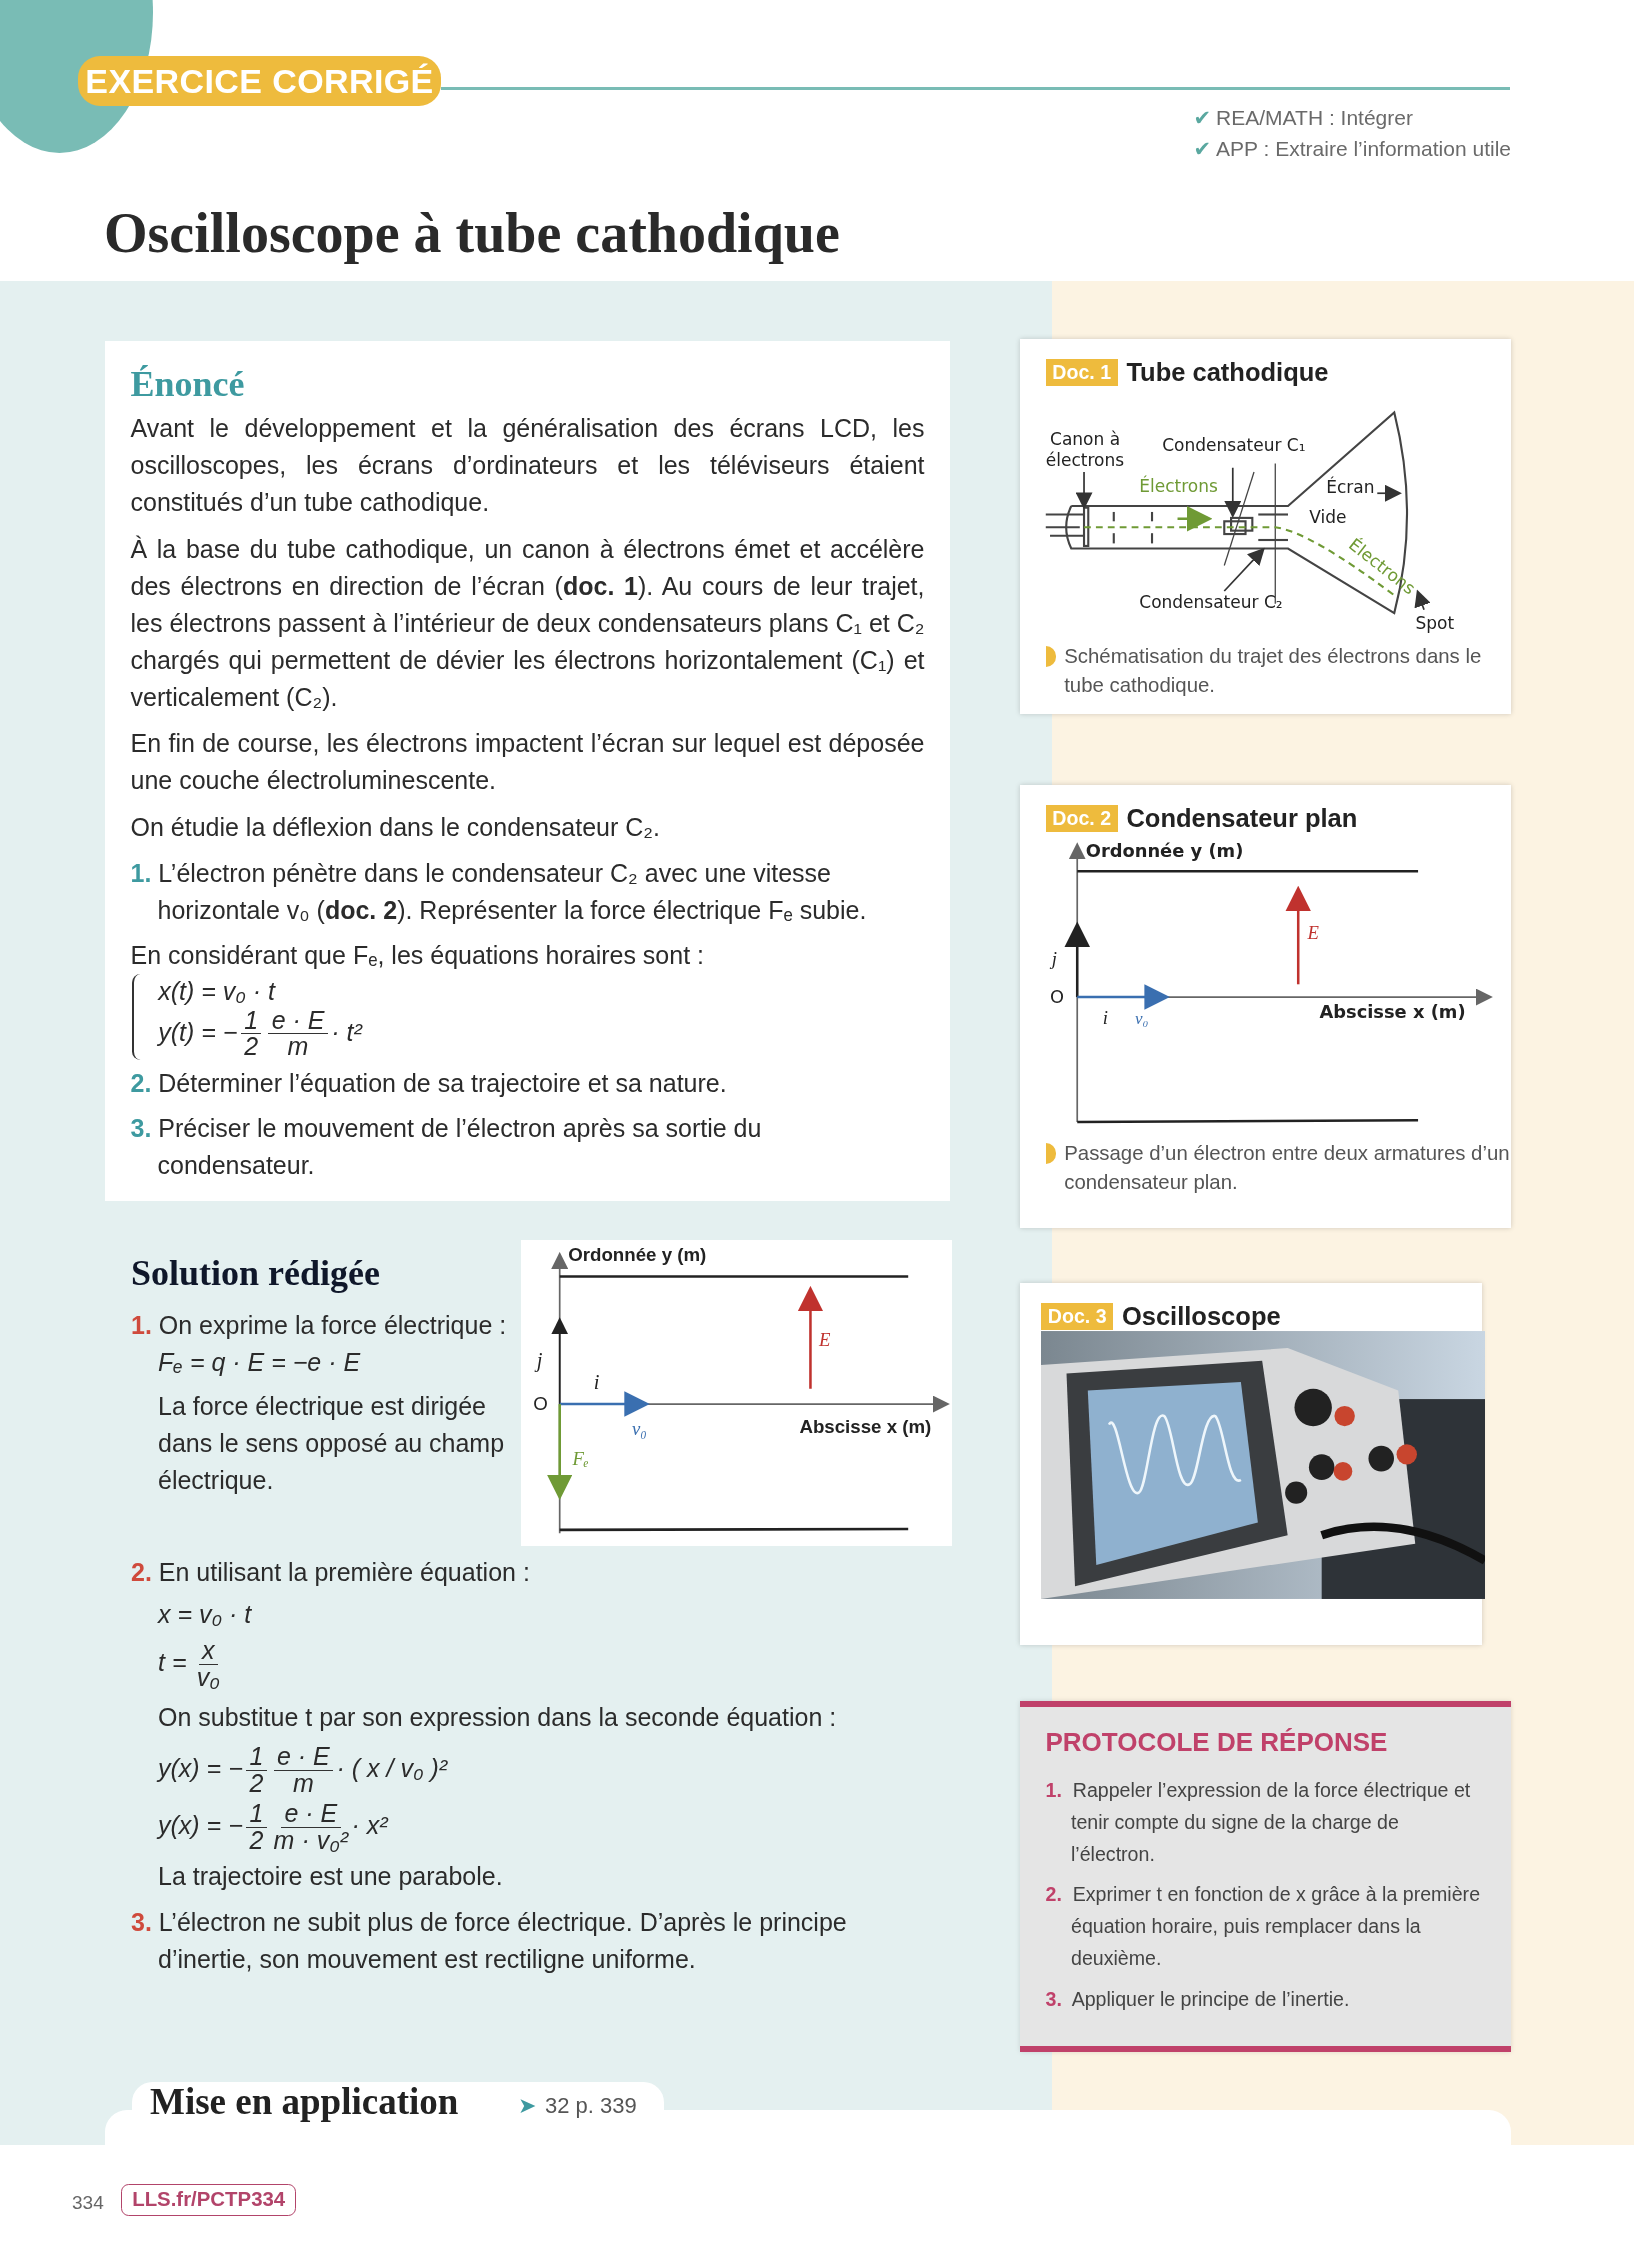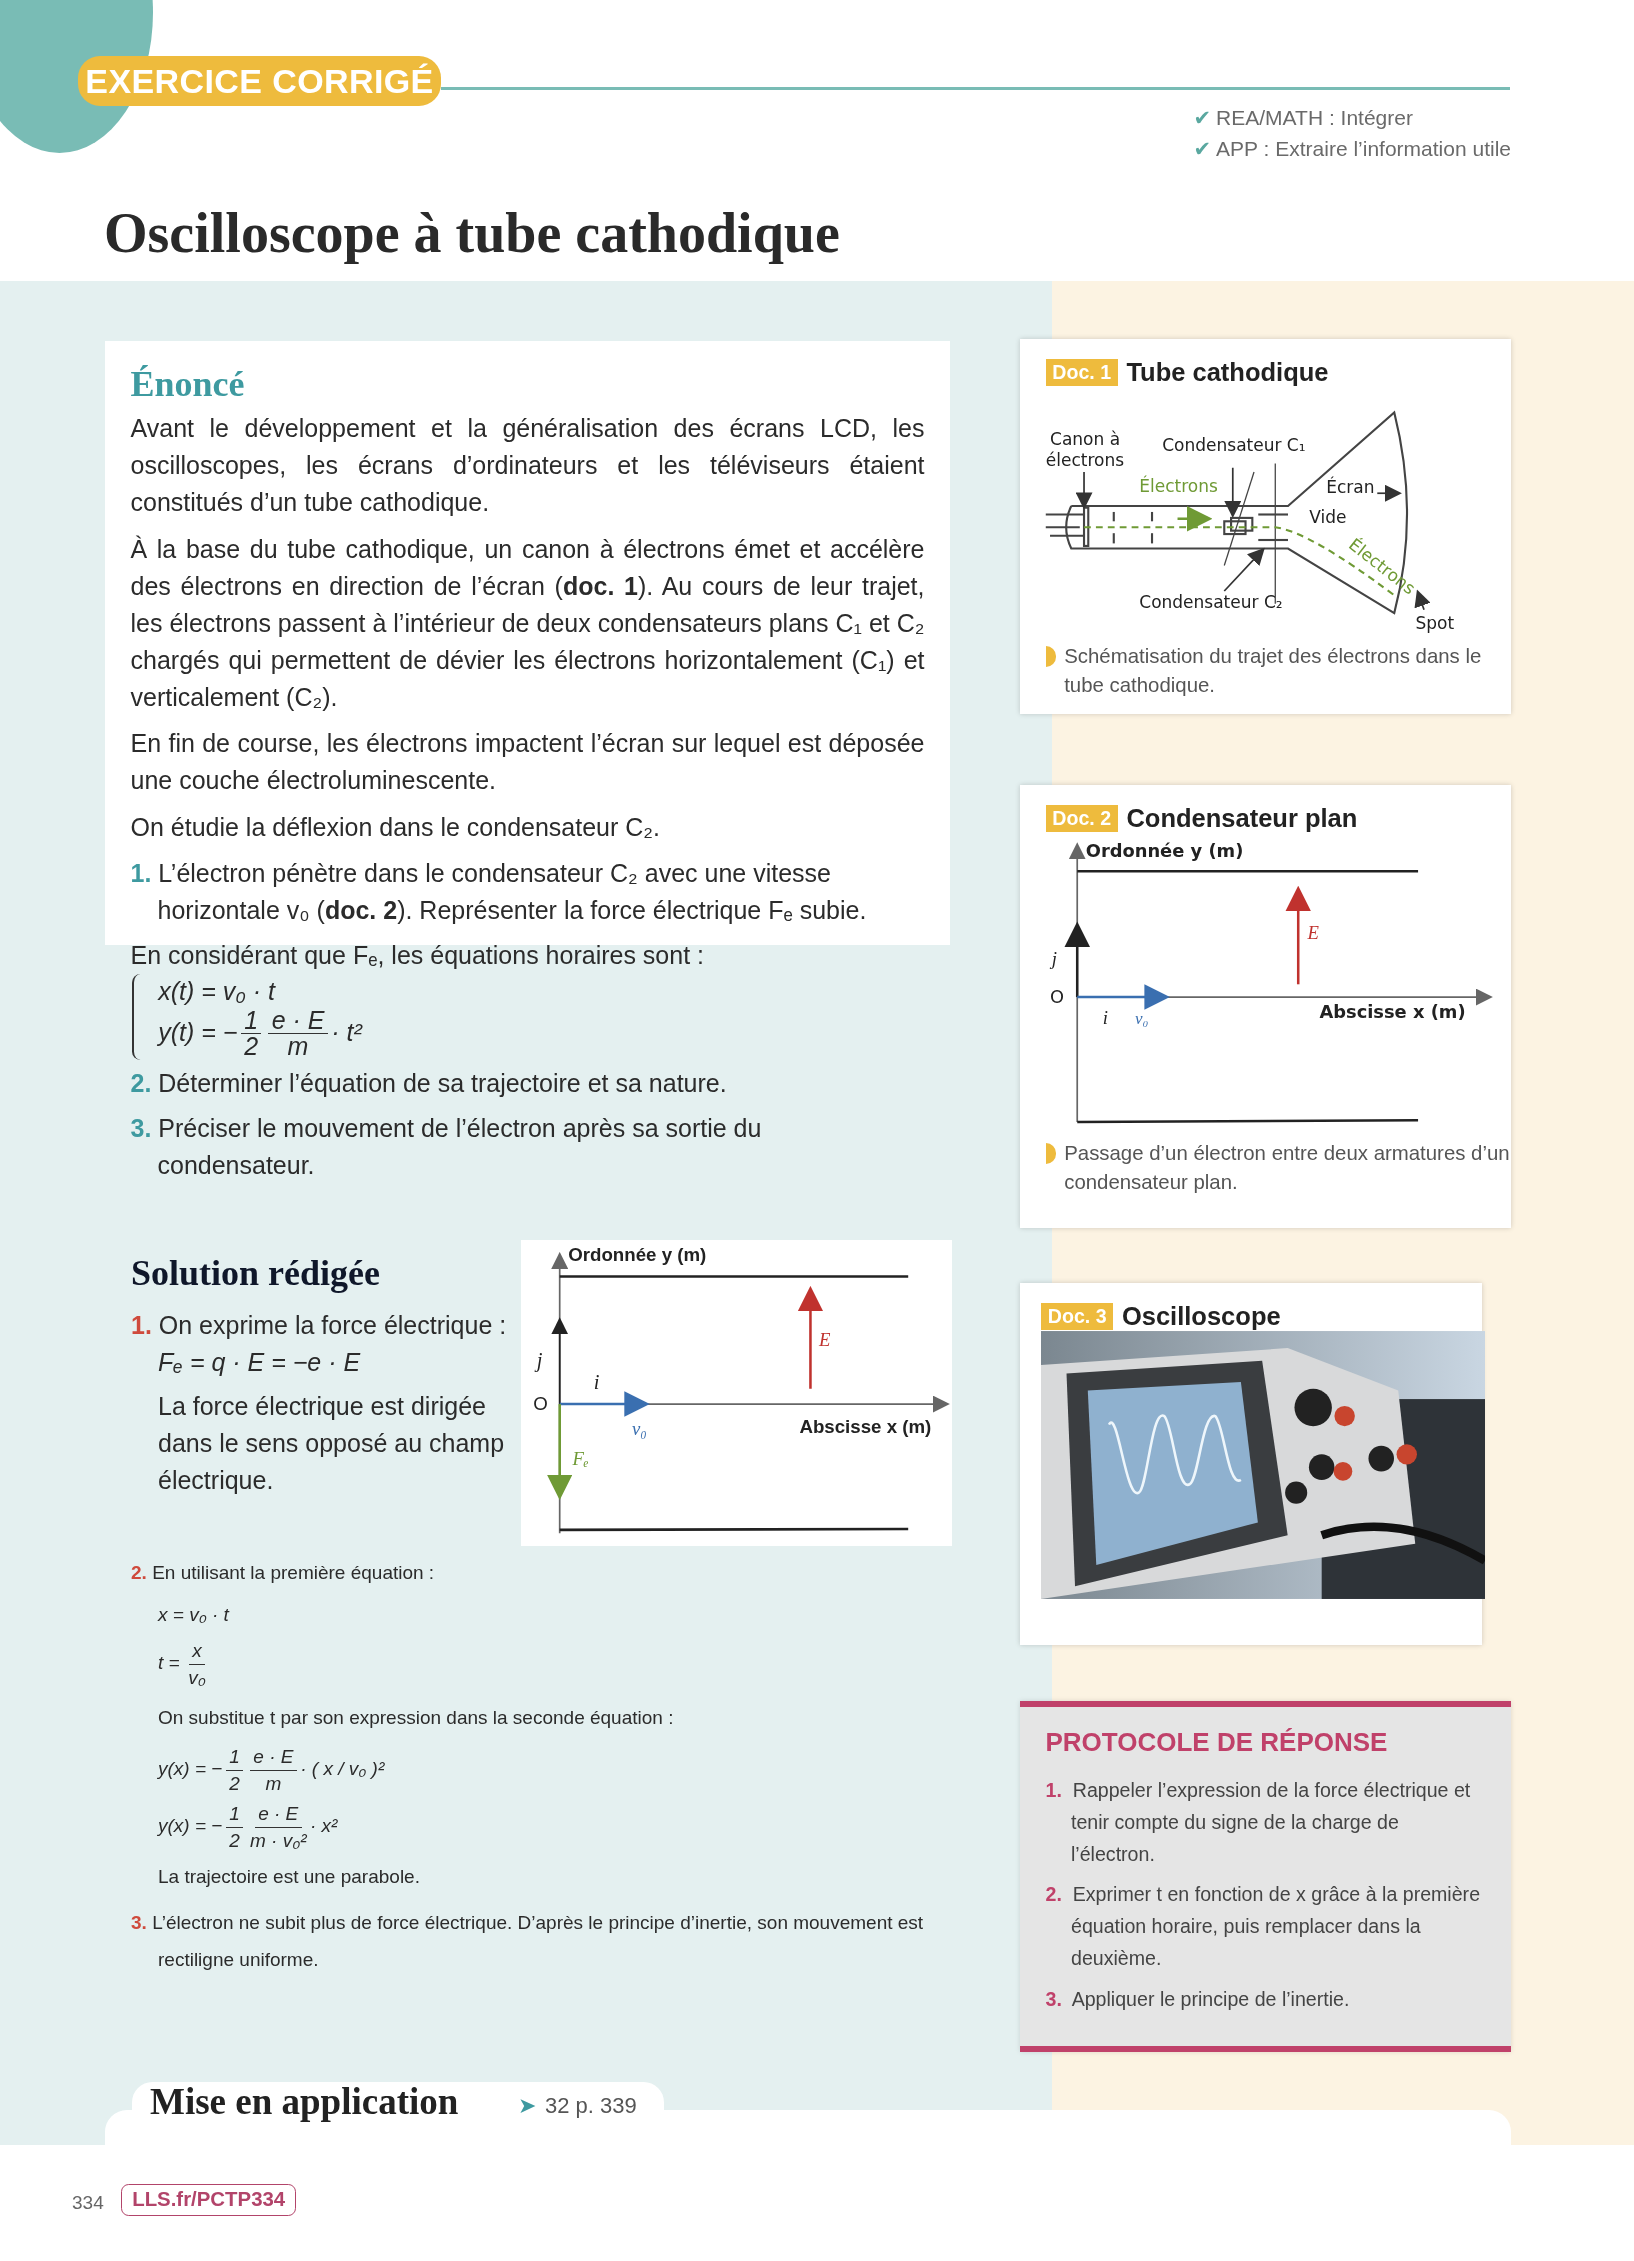--- a/index.html
+++ b/index.html
@@ -10,33 +10,33 @@
   .badge { position: absolute; left: 78px; top: 56px; height: 50px; width: 363px; background: #eebb3d; border-radius: 22px;
            color: #fff; font-size: 34px; font-weight: bold; display: flex; align-items: center; justify-content: center; letter-spacing: 0.4px; }
   .header-rule { position: absolute; left: 441px; top: 87px; width: 1069px; height: 2.6px; background: #79bcb5; }
   .skills { position: absolute; right: 124px; top: 102px; text-align: left; font-size: 21px; color: #6a6a6a; line-height: 31px; }
   .skills .chk { color: #5aa8a0; font-weight: bold; margin-right: 5.1px; }
   .page-title { position: absolute; left: 104px; top: 201px; font-size: 56px; font-weight: bold; color: #2a2a2a; font-family: "Liberation Serif", "DejaVu Serif", serif; }
 
   .band-left { position: absolute; left: 0; top: 281px; width: 1052px; height: 1864px; background: #e4f0f0; }
   .band-right { position: absolute; left: 1052px; top: 281px; width: 582px; height: 1864px; background: #fcf3e2; }
 
-  .enonce { position: absolute; left: 105px; top: 341px; width: 845px; height: 604px; background: #fff; padding: 19px 25.5px 0 25.5px; }
+  .enonce { position: absolute; left: 105px; top: 341px; width: 845px; height: 860px; background: #fff; padding: 19px 25.5px 0 25.5px; }
   .enonce h2 { font-size: 36px; color: #3e9aa0; font-family: "Liberation Serif", "DejaVu Serif", serif; font-weight: bold; margin-top: 3.4px; margin-bottom: 5.1px; }
   .enonce p { font-size: 25px; line-height: 37px; text-align: justify; margin-bottom: 9.4px; }
   .num-teal { color: #3e9aa0; font-weight: bold; }
   .num-red { color: #cf4a3c; font-weight: bold; }
   .q { font-size: 25px; line-height: 37px; padding-left: 27px; text-indent: -27px; margin-bottom: 7.7px; }
   .sys { font-size: 25px; line-height: 34px; border-left: 2.6px solid #333; border-radius: 8.5px 0 0 8.5px; padding-left: 24px; margin: 0 0 5.1px 1.7px; font-style: italic; }
   .it { font-style: italic; }
 
   .sol-title { position: absolute; left: 131px; top: 1252px; font-size: 36px; color: #0f172a; font-weight: bold; font-family: "Liberation Serif", "DejaVu Serif", serif; }
   .sol1 { position: absolute; left: 131px; top: 1307px; width: 392px; font-size: 25px; line-height: 37px; }
   .sol1 .indent { padding-left: 27px; }
-  .sol-rest { position: absolute; left: 131px; top: 1554px; width: 800px; font-size: 19px; line-height: 37px; }
+  .sol-rest { position: absolute; left: 131px; top: 1554px; width: 800px; font-size: 25px; line-height: 37px; }
   .sol-rest .indent { padding-left: 27px; }
   .frac { display: inline-flex; flex-direction: column; align-items: center; vertical-align: middle; font-style: italic; line-height: 25.5px; margin: 0 3.4px; }
   .frac .n { border-bottom: 1.7px solid #333; padding: 0 3.4px; }
   .eq { padding-left: 27px; font-style: italic; margin: 5.1px 0; }
 
   .sol-fig { position: absolute; left: 521px; top: 1240px; width: 431px; height: 306px; background: #fff; }
 
   .doc { position: absolute; background: #fff; box-shadow: 0 0 5.1px rgba(0,0,0,0.18); }
   .doc-head { display: flex; align-items: center; margin: 19px 0 0 25.5px; }
   .doc-tag { background: #eebb3d; color: #fff; font-weight: bold; font-size: 19.6px; padding: 1.7px 6.8px; margin-right: 8.5px; }

